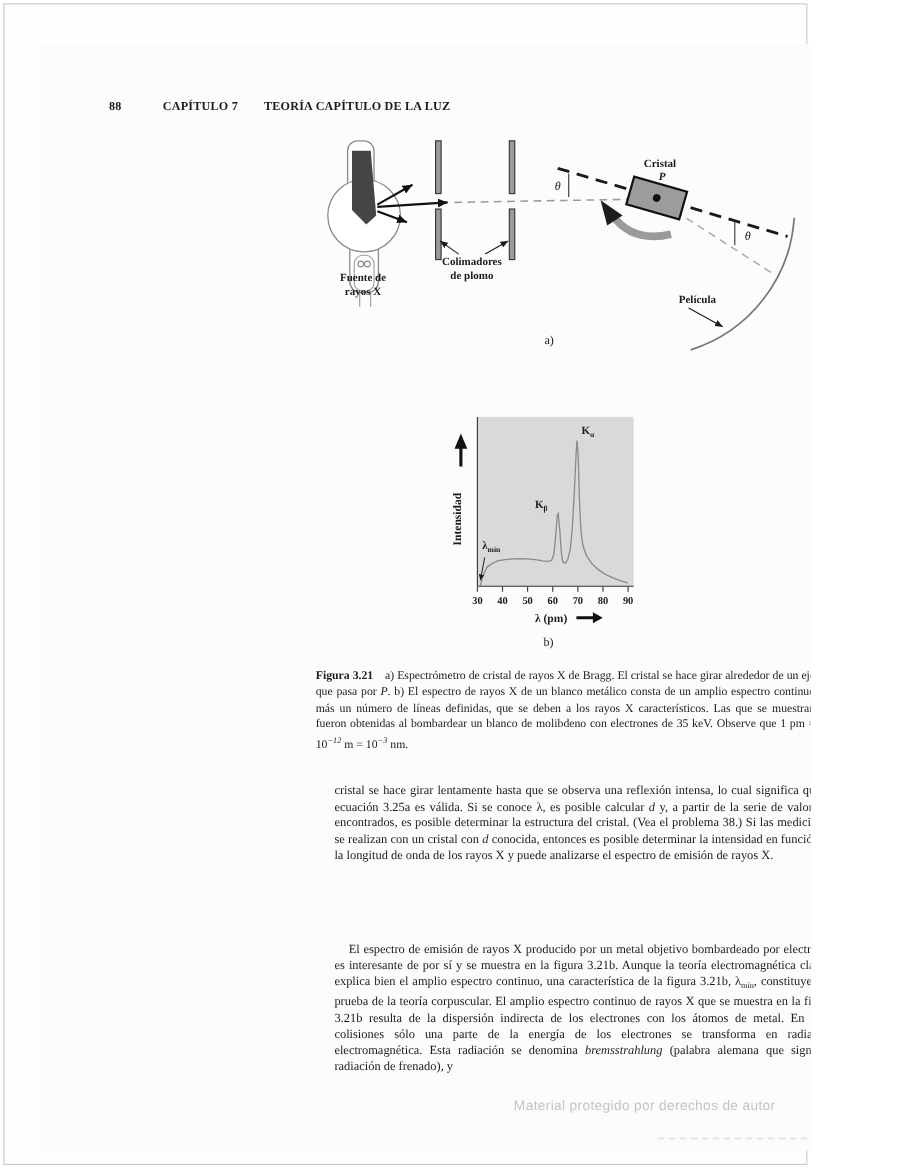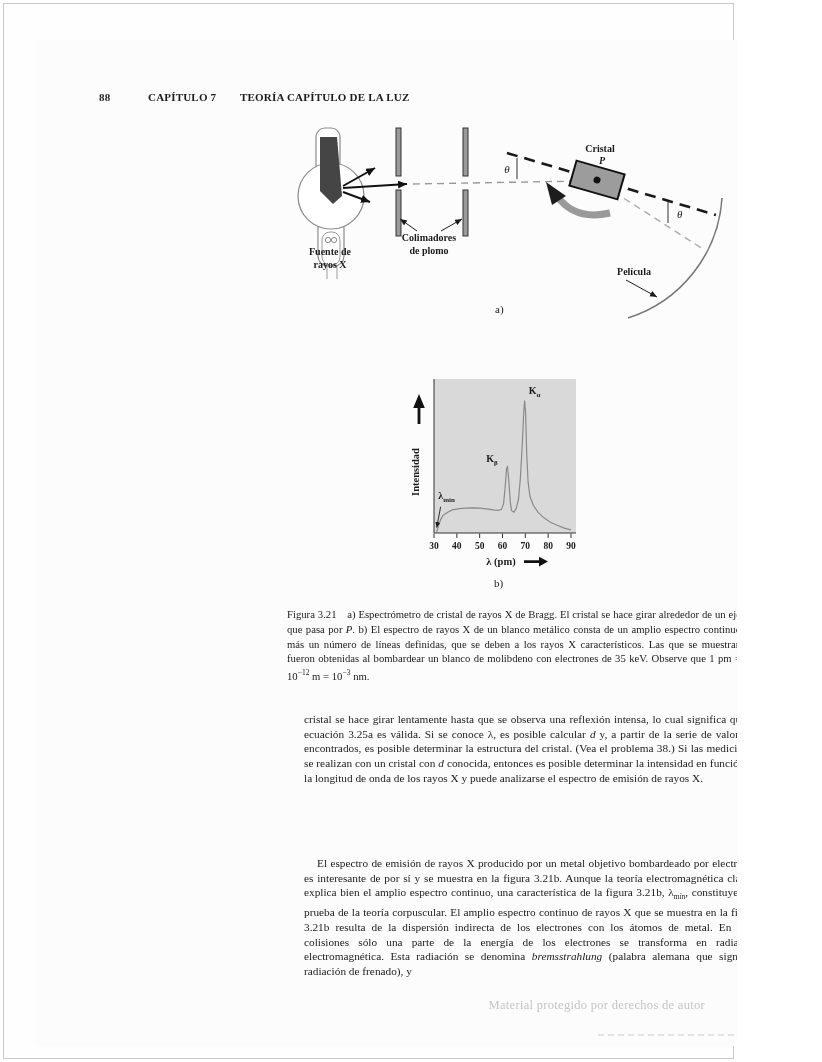--- a/index.html
+++ b/index.html
@@ -11,29 +11,29 @@
   .hdr-item { position:absolute; top:91px; font-size:11px; font-weight:bold; color:#1b1b1b; letter-spacing:0.2px; }
 
   .caption { position:absolute; left:287px; top:607px; width:454px; font-size:10.7px;
              line-height:14.8px; text-align:justify; color:#1b1b1b; }
   .para    { position:absolute; left:304px; width:454px; font-size:11.3px;
              line-height:14.65px; text-align:justify; color:#1b1b1b; }
   #para1 { top:712px; }
   #para2 { top:816px; text-indent:13px;margin-top:40px; }
 
   .it   { font-style:italic; }
-  .bold { font-weight:normal; }
-  .sup  { vertical-align:super; font-size:7.5px; }
+  .bold { font-weight:bold; }
+  .sup  { vertical-align:super; font-size:7.5px;font-style:italic; }
   .sub  { vertical-align:sub;   font-size:7.5px; }
 
   svg text { fill:#1b1b1b; font-family:"Liberation Serif", serif; }
   .dlabel  { font-size:10px; font-weight:bold; }
   .theta   { font-size:11px; font-style:italic; }
 
-  .watermark { position:absolute; top:998px; right:32px; font-family:Liberation Serif, serif;
+  .watermark { position:absolute; top:998px; right:32px; font-family:Liberation Sans, sans-serif;
                font-size:12.5px; color:#c4c4c4; letter-spacing:0.3px; }
   .dash-sep  { position:absolute; top:1034px; left:598px; width:196px; border-top:2px dashed #e4e4e4; }
 </style>
 </head>
 <body>
 
 <div id="canvas">
   <div class="frame"></div>
   <div class="scan"></div>
 

